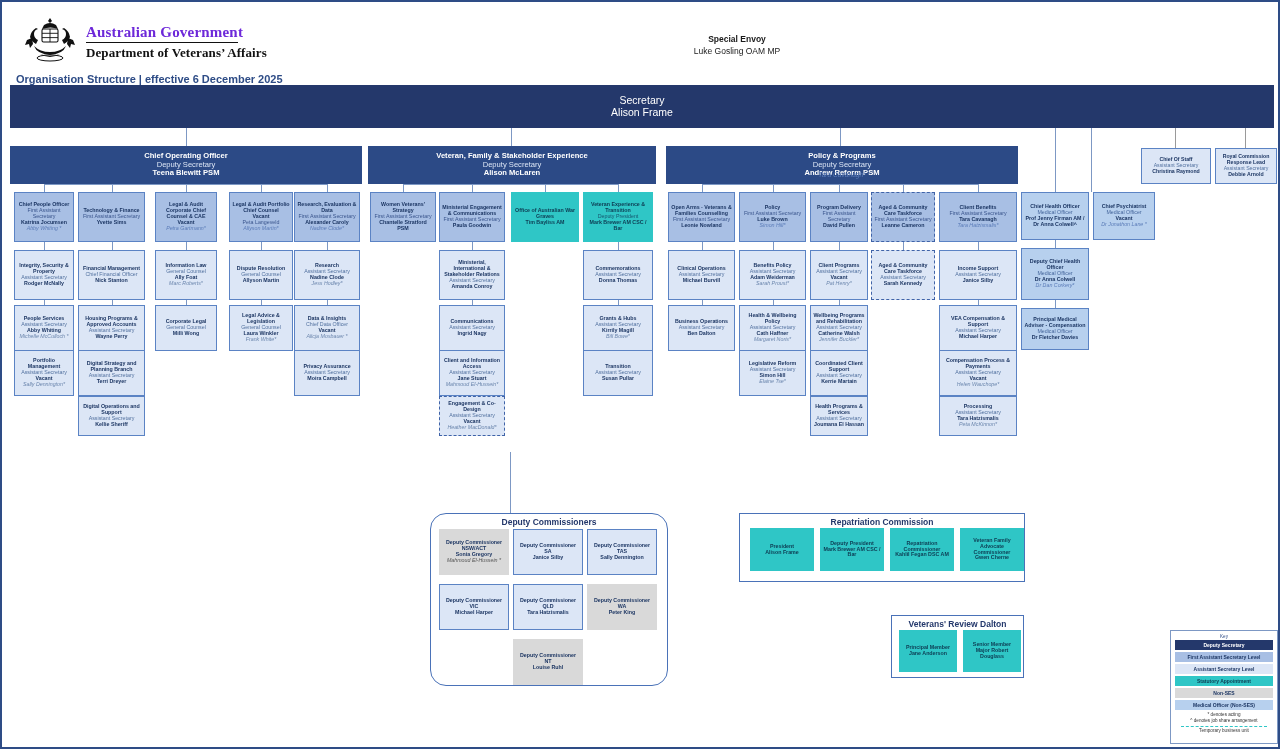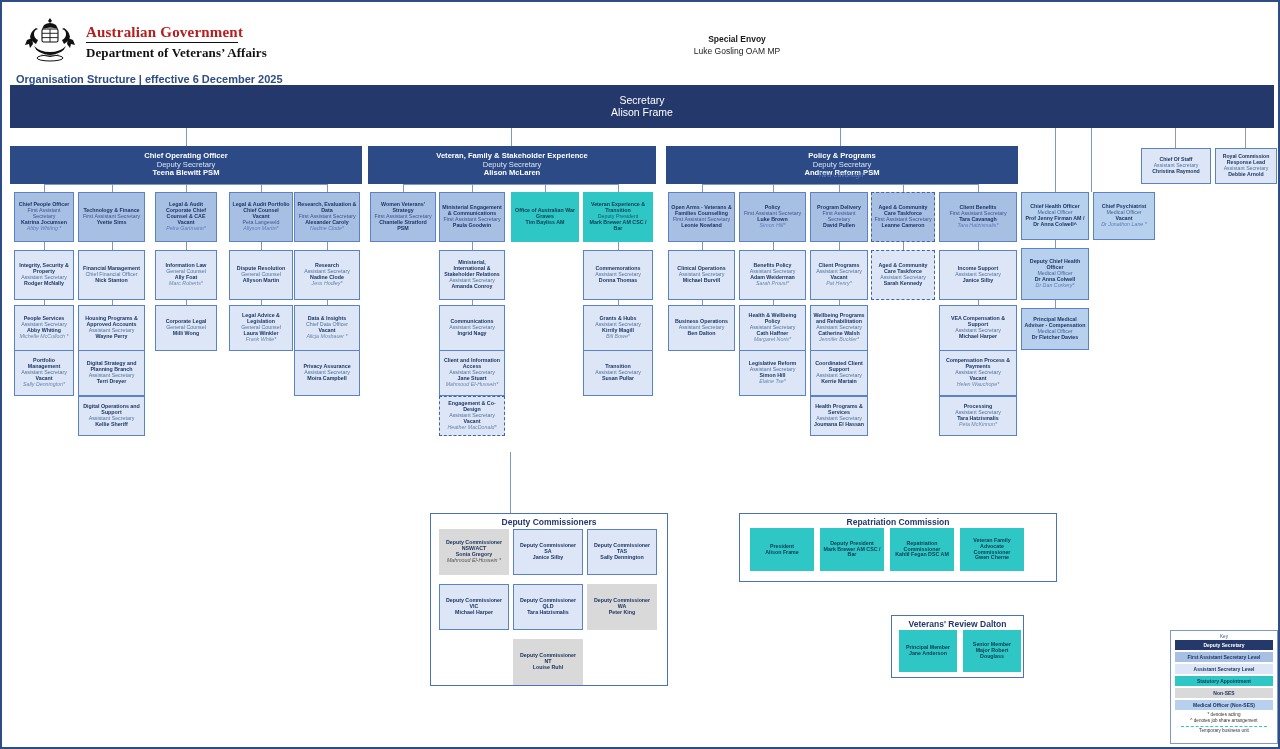--- a/index.html
+++ b/index.html
@@ -9,21 +9,21 @@
     font-family: "Liberation Sans", sans-serif;
     overflow: hidden;
   }
   #root { position: relative; width: 1280px; height: 749px;
           border: 2px solid #2e4c86; }
 
   
   .crest { position:absolute; left:18px; top:14px; width:60px; height:48px; }
   .gov-text { position:absolute; left:84px; top:22px; }
   .gov-line1 { font-family:"Liberation Serif", serif; font-weight:bold;
-               font-size:15px; color:#b91c1c; letter-spacing:.2px; }
+               font-size:15px; color:#6d28d9; letter-spacing:.2px; }
   .gov-rule { border-bottom:1px solid #111; margin:1px 0 2px 0; width:152px; }
   .gov-line2 { font-family:"Liberation Serif", serif; font-weight:bold;
                font-size:13px; color:#111; letter-spacing:.1px; }
   .org-title { position:absolute; left:14px; top:71px; font-size:11px;
                font-weight:bold; color:#2e4c86; }
 
   .minister-block { position:absolute; text-align:center; font-size:8px; color:#1a1a1a; }
   .minister-block .mrole { font-weight:bold; font-size:8.5px; }
   .minister-block .mname { font-size:8.5px; margin-top:2px; }
 
@@ -496,21 +496,21 @@
       <div class="node as" style="left: 937px; top: 394px; width: 78px; height: 40px; font-size: 5.3px;">
         <div class="l-title">Processing</div>
         <div class="l-role">Assistant Secretary</div>
         <div class="l-name">Tara Hatzismalis</div>
         <div class="l-act">Peta McKinnon*</div>
       </div>
       <div class="vline" style="left: 976px; top: 394px;"></div>
       <div class="hline" style="left: 699.5px; top: 182px; width: 276.5px;"></div>
     </div>
 
-  <div class="panel" style="left:428px; top:511px; width:238px; height:173px;">
+  <div class="panel" style="left:428px; top:511px; width:238px; height:173px;border-radius:16px;">
     <div class="panel-title">Deputy Commissioners</div>
     <div id="dc-items">
         <div class="node nonses" style="left: 8px; top: 15px; width: 70px; height: 46px; font-size: 5.3px;">
           <div class="l-title">Deputy Commissioner NSW/ACT</div>
           <div class="l-name">Sonia Gregory</div>
           <div class="l-act">Mahmoud El-Hussein *</div>
         </div>
         <div class="node as" style="left: 82px; top: 15px; width: 70px; height: 46px; font-size: 5.3px;">
           <div class="l-title">Deputy Commissioner SA</div>
           <div class="l-name">Janice Silby</div>
@@ -532,21 +532,21 @@
           <div class="l-name">Peter King</div>
         </div>
         <div class="node nonses" style="left: 82px; top: 125px; width: 70px; height: 46px; font-size: 5.3px;">
           <div class="l-title">Deputy Commissioner NT</div>
           <div class="l-name">Louise Ruhl</div>
         </div>
       </div>
   </div>
   <div class="vline" style="left:508px; top:450px; height:61px;"></div>
 
-  <div class="panel" style="left:737px; top:511px; width:318px; height:69px;">
+  <div class="panel" style="left:737px; top:511px; width:286px; height:69px;">
     <div class="panel-title">Repatriation Commission</div>
     <div id="rc-items">
         <div class="node stat" style="left: 10px; top: 14px; width: 64px; height: 43px; font-size: 5.3px;">
           <div class="l-title">President</div>
           <div class="l-name">Alison Frame</div>
         </div>
         <div class="node stat" style="left: 80px; top: 14px; width: 64px; height: 43px; font-size: 5.3px;">
           <div class="l-title">Deputy President</div>
           <div class="l-name">Mark Brewer AM CSC / Bar</div>
         </div>

